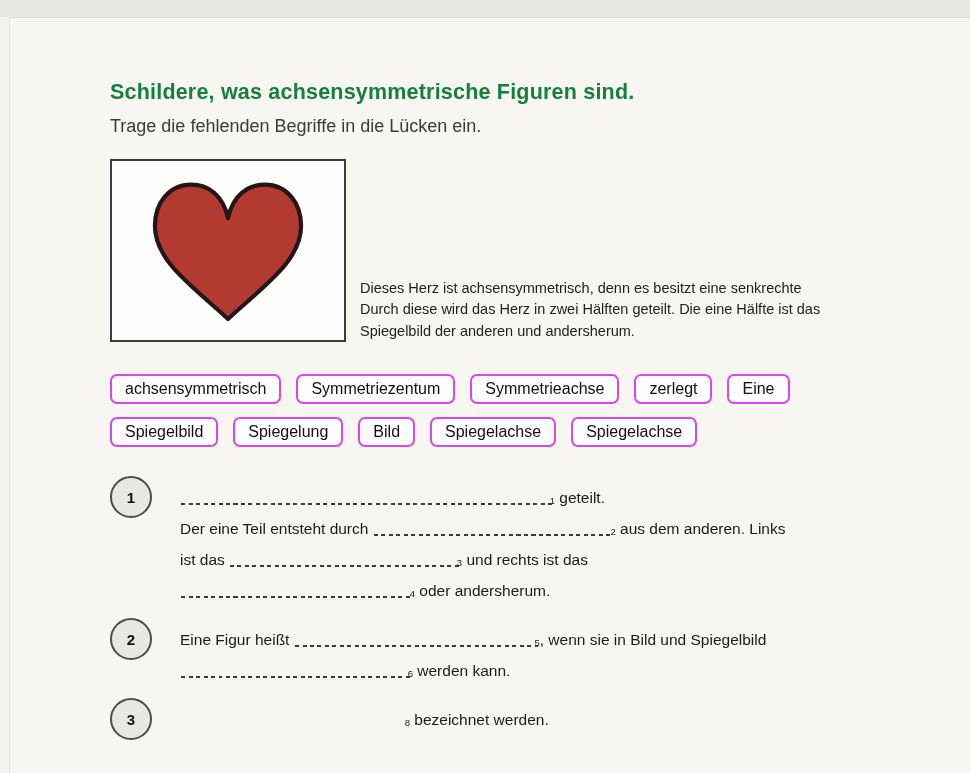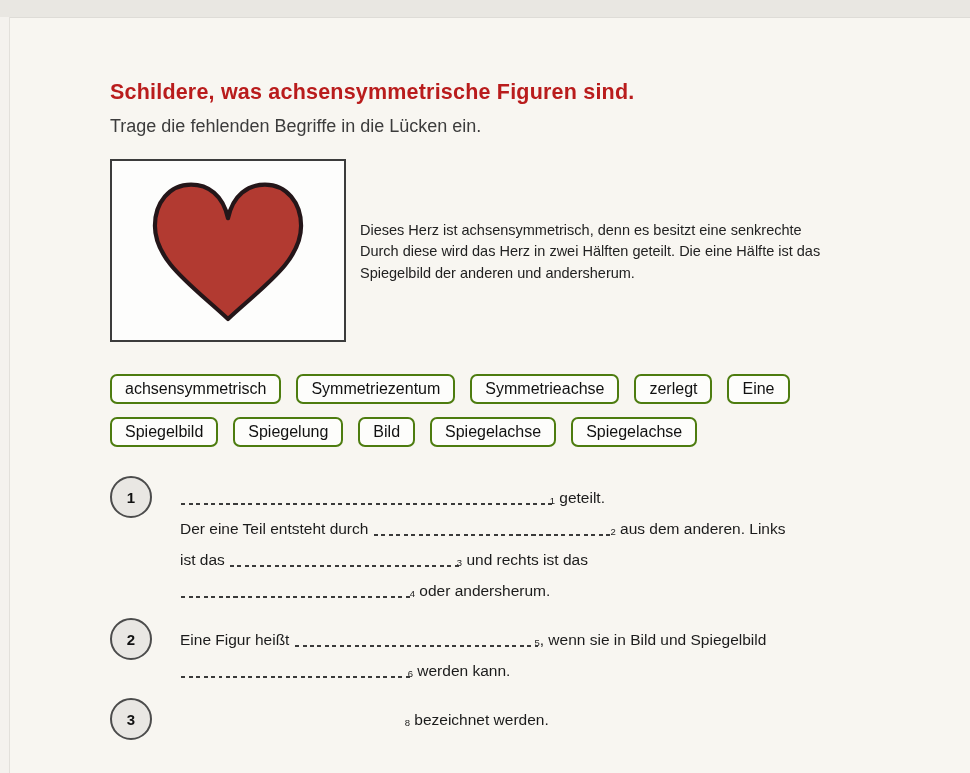--- a/index.html
+++ b/index.html
@@ -7,31 +7,31 @@
     width:970px;height:773px;
     background:#f8f6f1;
     font-family:"Liberation Sans","DejaVu Sans",sans-serif;
     color:#1b1b1b;
     overflow:hidden;
   }
   .canvas{position:relative;width:970px;height:773px;}
   .topbar{position:absolute;left:0;top:0;width:970px;height:17px;background:#e9e7e2;border-bottom:1px solid #dedcd7;}
   .leftbar{position:absolute;left:0;top:17px;width:9px;height:756px;background:#f4f2ee;border-right:1px solid #e2e0db;}
 
-  .page-title{position:absolute;left:110px;top:80px;margin:0;font-size:21.5px;font-weight:700;color:#b91c1c;letter-spacing:.2px;}
+  .page-title{position:absolute;left:110px;top:80px;margin:0;font-size:21.5px;font-weight:700;color:#15803d;letter-spacing:.2px;}
   .page-subtitle{position:absolute;left:110px;top:116px;margin:0;font-size:18px;color:#3c3c3c;}
 
-  .intro-row{position:absolute;left:110px;top:159px;display:flex;align-items:center;}
+  .intro-row{position:absolute;left:110px;top:159px;display:flex;align-items:flex-end;}
   .heart-box{width:232px;height:179px;background:#fdfdfc;border:2px solid #3c3c3c;display:flex;align-items:center;justify-content:center;}
   .intro-text{margin-left:14px;padding-top:3px;font-size:14.5px;line-height:21.5px;color:#222;max-width:565px;}
 
   .word-bank{position:absolute;left:110px;top:374px;width:800px;}
   .wb-row{display:flex;gap:15px;margin-bottom:13px;}
   .chip{
-    display:inline-block;background:#fdfdfb;border:2px solid #4d7c0f;border-radius:7px;
+    display:inline-block;background:#fdfdfb;border:2px solid #d946ef;border-radius:7px;
     padding:4px 13px;font-size:16px;color:#111;white-space:nowrap;cursor:pointer;
   }
 
   .question{position:absolute;left:110px;display:flex;align-items:flex-start;}
   .qcircle{
     width:38px;height:38px;border-radius:50%;background:#e9e7e3;border:2px solid #4c4c4c;
     display:flex;align-items:center;justify-content:center;
     font-size:15px;font-weight:700;color:#111;flex:0 0 auto;
   }
   .qtext{margin-left:28px;font-size:15.5px;line-height:31px;width:745px;}

